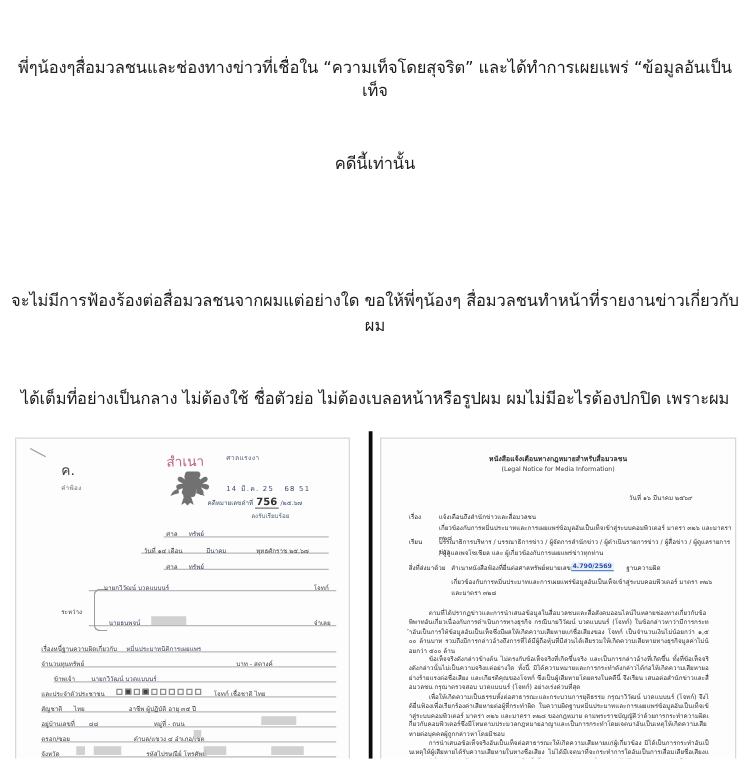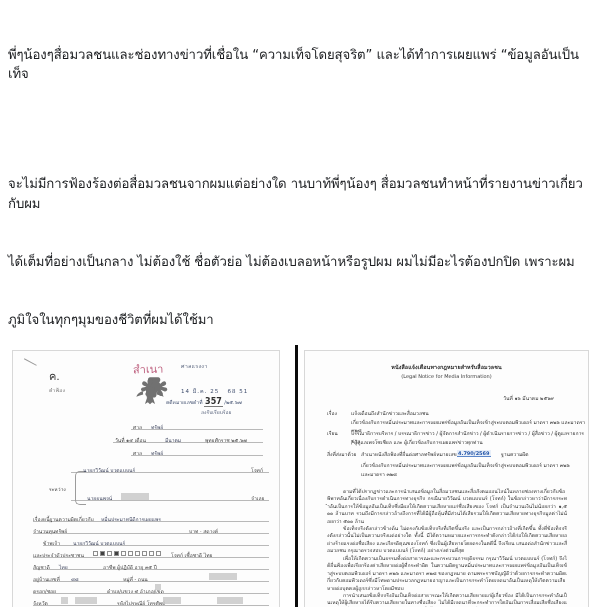--- a/index.html
+++ b/index.html
@@ -22,21 +22,21 @@
     font-size: 13.2px;
     line-height: 19.4px;
     color: #1c1e21;
     letter-spacing: -0.1px;
   }
   .para {
     margin: 0 0 13px 0;
     white-space: pre-wrap;
     word-break: break-word;
   }
-  .line { display: block; }
+  .line { display: block; text-align: center; }
 
   
   .attachments {
     position: absolute;
     left: 0;
     top: 345px;
     width: 600px;
     height: 262px;
     display: flex;
     background: #ffffff;
@@ -221,24 +221,25 @@
     font-weight: bold;
   }
 </style>
 </head>
 <body>
 
 <div class="post">
 
   <p class="para">
     <span class="line">พี่ๆน้องๆสื่อมวลชนและช่องทางข่าวที่เชื่อใน “ความเท็จโดยสุจริต” และได้ทำการเผยแพร่ “ข้อมูลอันเป็นเท็จ</span>
+    <span class="line">คดีนี้เท่านั้น</span>
   </p>
 
   <p class="para">
-    <span class="line">จะไม่มีการฟ้องร้องต่อสื่อมวลชนจากผมแต่อย่างใด านบาท้พี่ๆน้องๆ สื่อมวลชนทำหน้าที่รายงานข่าวเกี่ยวกับผม</span>
+    <span class="line">จะไม่มีการฟ้องร้องต่อสื่อมวลชนจากผมแต่อย่างใด ขอให้พี่ๆน้องๆ สื่อมวลชนทำหน้าที่รายงานข่าวเกี่ยวกับผม</span>
     <span class="line">ได้เต็มที่อย่างเป็นกลาง ไม่ต้องใช้ ชื่อตัวย่อ ไม่ต้องเบลอหน้าหรือรูปผม ผมไม่มีอะไรต้องปกปิด เพราะผม</span>
     <span class="line">ภูมิใจในทุกๆมุมของชีวิตที่ผมได้ใช้มา</span>
   </p>
 
   <p class="para">
     <span class="line">เมื่อเรื่องเข้าสู่ชั้นศาลแล้ว</span>
   </p>
 
 </div>
 
@@ -267,21 +268,21 @@
         </g>
       </svg>
 
       <div class="hdr-right">ศาลแรงงา</div>
       <div class="stamp-date">
         <span>14 มี.ค. 25</span>
         &nbsp;&nbsp;<span>68 51</span>
       </div>
       <div class="stamp-num">
         <span>คดีหมายเลขดำที่</span>
-        <b>357</b>
+        <b>756</b>
         <span>/๒๕.๖๗</span>
       </div>
       <div class="stamp-sub">ลงรับเรียบร้อย</div>
 
       <div class="fline" style="left:118px; top:78px; width:132px;"></div>
       <div class="fline" style="left:100px; top:91px; width:150px;"></div>
       <div class="fline" style="left:118px; top:104px; width:132px;"></div>
       <div class="fline" style="left:58px;  top:121px; width:198px;"></div>
       <div class="fline" style="left:58px;  top:149px; width:198px;"></div>
       <div class="fline" style="left:20px;  top:170px; width:236px;"></div>

